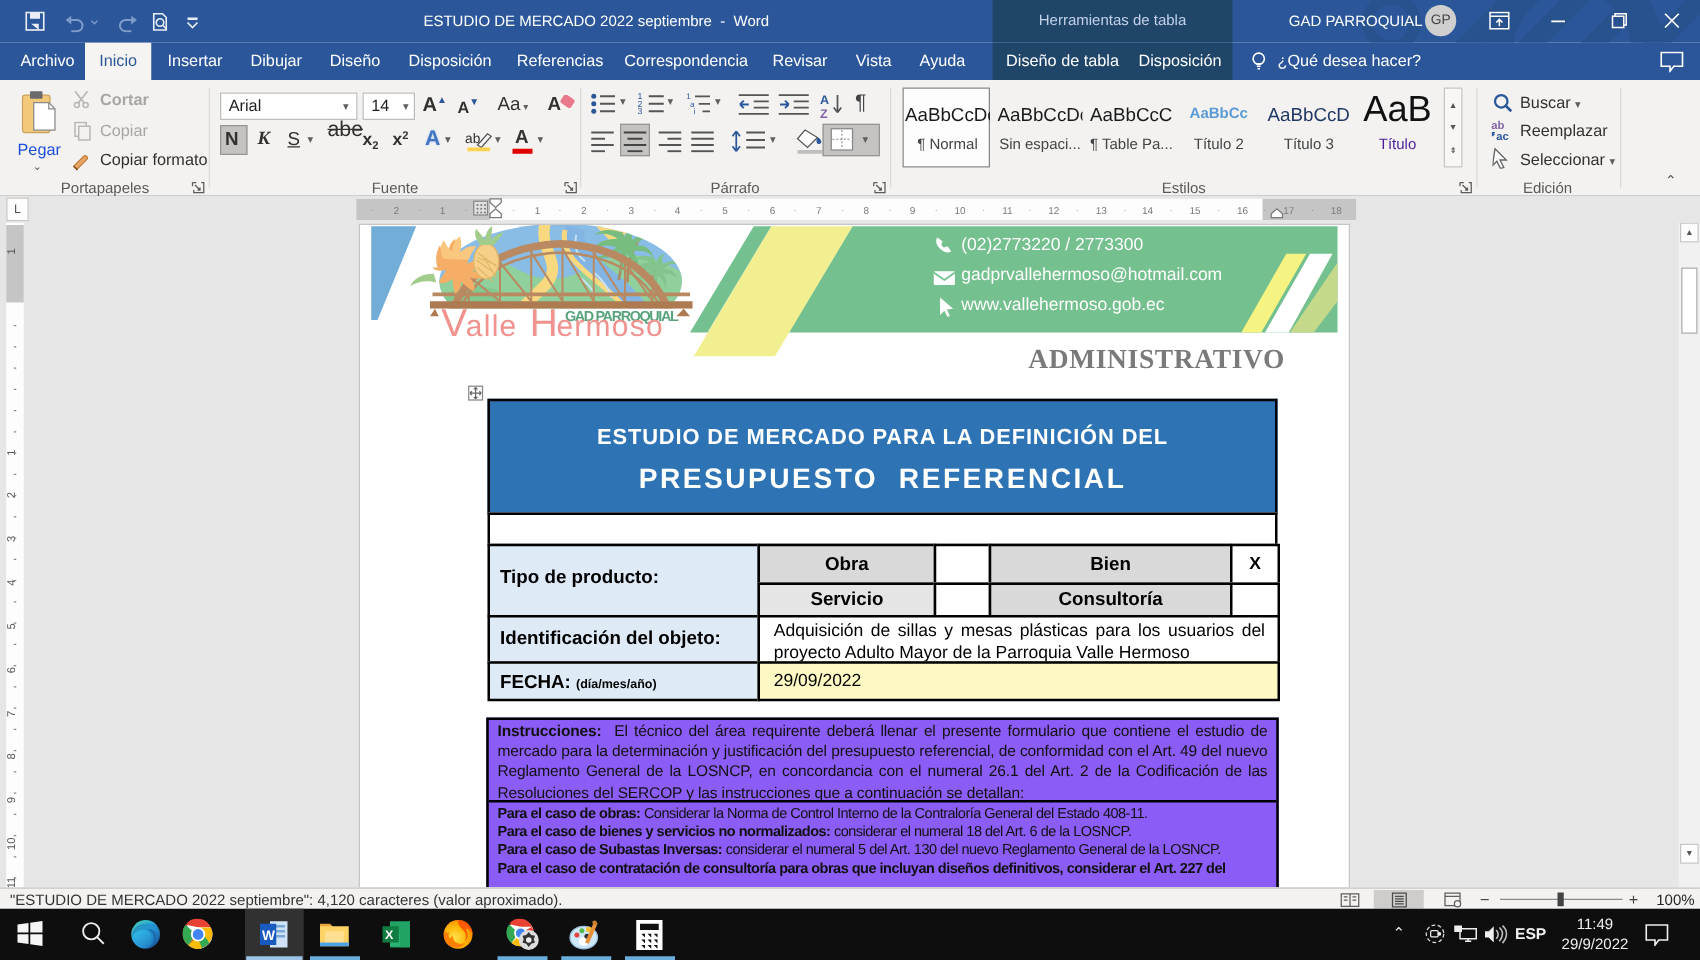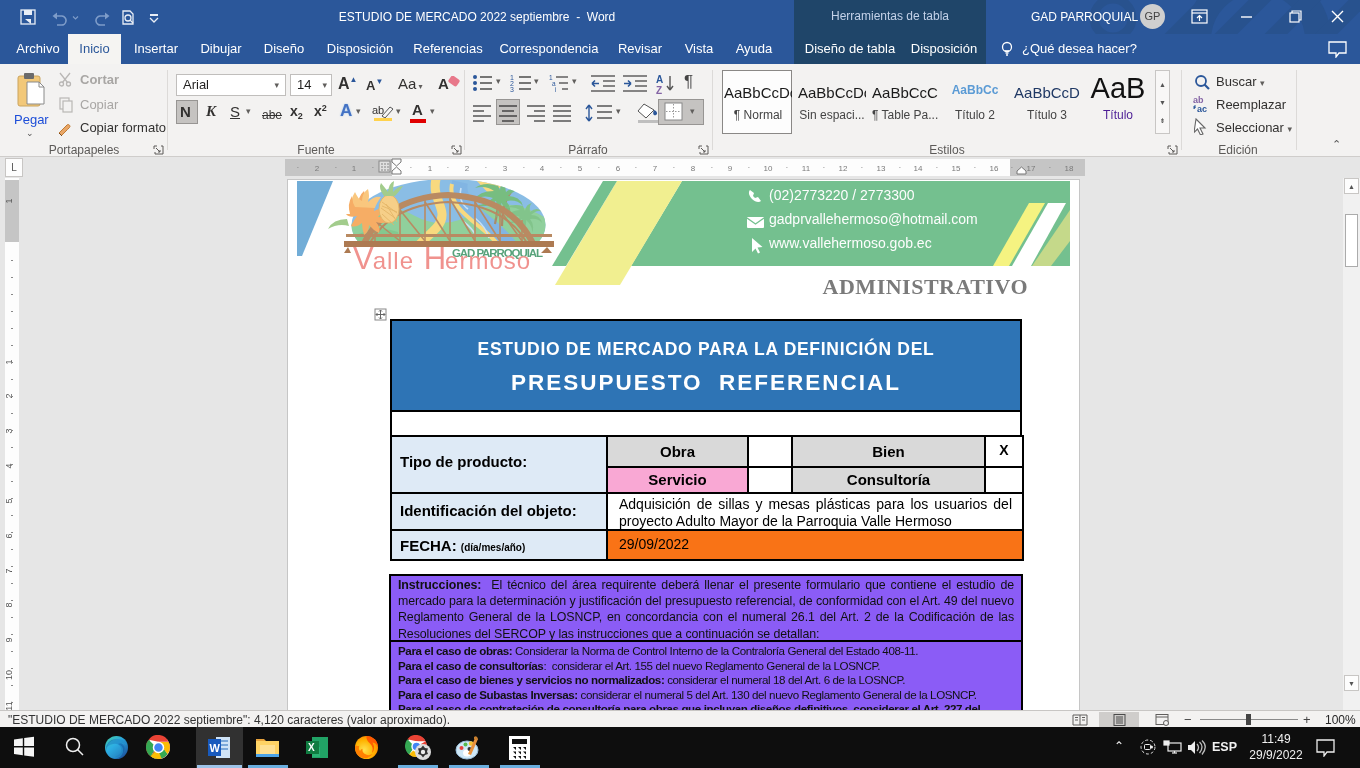--- a/index.html
+++ b/index.html
@@ -168,21 +168,21 @@
   <div class="btn2" style="left:438px;top:11px;font-size:15px;font-weight:bold;">A</div>
   <svg class="abs" style="left:448px;top:12px" width="14" height="12">
       <rect x="1" y="1" width="10" height="8" rx="2" fill="#e8788a" transform="rotate(35 6 5)"></rect>
     </svg>
 
   <div class="abs" style="left:176px;top:36px;width:22px;height:24px;background:#c5c3c1;border:1px solid #979593;"></div>
   <div class="btn2" style="left:180px;top:39px;font-size:15px;font-weight:bold;">N</div>
   <div class="btn2" style="left:206px;top:39px;font-size:15px;font-style:italic;font-family:'Liberation Serif',serif;font-weight:bold;">K</div>
   <div class="btn2" style="left:230px;top:39px;font-size:15px;text-decoration:underline;">S</div>
   <div class="btn2" style="left:246px;top:42px;font-size:9px;color:#605e5c;">▾</div>
-  <div class="btn2" style="left:262px;top:44px;font-size:12px;text-decoration:line-through;">abe</div>
+  <div class="btn2" style="left:262px;top:30px;font-size:17px;text-decoration:line-through;">abe</div>
   <div class="btn2" style="left:290px;top:39px;font-size:14px;font-weight:bold;">x<span style="font-size:9px;vertical-align:-3px;">2</span></div>
   <div class="btn2" style="left:314px;top:39px;font-size:14px;font-weight:bold;">x<span style="font-size:9px;vertical-align:5px;">2</span></div>
   <div class="btn2" style="left:340px;top:37px;font-size:17px;font-weight:bold;color:#4472c4;text-shadow:0 0 2px #9dc3e6;">A</div>
   <div class="btn2" style="left:356px;top:42px;font-size:9px;color:#605e5c;">▾</div>
   <svg class="abs" style="left:372px;top:38px" width="22" height="20">
     <text x="0" y="12" font-size="11" fill="#323130">ab</text>
     <path d="M10 14 l8 -9 3 2 -8 9 z" fill="#f5f5f5" stroke="#555" stroke-width="1"></path>
     <rect x="2" y="16" width="18" height="3" fill="#ffd24c"></rect>
   </svg>
   <div class="btn2" style="left:396px;top:42px;font-size:9px;color:#605e5c;">▾</div>
@@ -543,41 +543,40 @@
       <div class="abs" style="left:0;top:49px;width:628px;text-align:center;color:#fff;font-weight:bold;font-size:22.5px;letter-spacing:2px;">PRESUPUESTO&nbsp; REFERENCIAL</div>
     </div>
     <div class="cell" style="left:102px;top:230px;width:632px;height:27px;background:#fff;"></div>
     <div class="cell" style="left:102px;top:255px;width:218px;height:59px;background:#deeaf6;">
         <div style="padding:16px 0 0 8px;font-weight:bold;font-size:15px;">Tipo de producto:</div>
       </div>
     <div class="cell" style="left:318px;top:255px;width:143px;height:33px;background:#d9d9d9;text-align:center;font-weight:bold;font-size:15px;line-height:29px;">Obra</div>
     <div class="cell" style="left:459px;top:255px;width:46px;height:33px;background:#fff;"></div>
     <div class="cell" style="left:503px;top:255px;width:195px;height:33px;background:#d9d9d9;text-align:center;font-weight:bold;font-size:15px;line-height:29px;">Bien</div>
     <div class="cell" style="left:696px;top:255px;width:40px;height:33px;background:#fff;text-align:center;font-weight:bold;font-size:14px;line-height:26px;">X</div>
-    <div class="cell" style="left:318px;top:286px;width:143px;height:28px;background:#f9a8d4;text-align:center;font-weight:bold;font-size:15px;line-height:24px;">Servicio</div>
+    <div class="cell" style="left:318px;top:286px;width:143px;height:28px;background:#e5e5e5;text-align:center;font-weight:bold;font-size:15px;line-height:24px;">Servicio</div>
     <div class="cell" style="left:459px;top:286px;width:46px;height:28px;background:#fff;"></div>
     <div class="cell" style="left:503px;top:286px;width:195px;height:28px;background:#d9d9d9;text-align:center;font-weight:bold;font-size:15px;line-height:24px;">Consultoría</div>
     <div class="cell" style="left:696px;top:286px;width:40px;height:28px;background:#fff;"></div>
     <div class="cell" style="left:102px;top:312px;width:218px;height:39px;background:#deeaf6;">
         <div style="padding:8px 0 0 8px;font-weight:bold;font-size:15px;">Identificación del objeto:</div>
       </div>
     <div class="cell" style="left:318px;top:312px;width:418px;height:39px;background:#fff;">
         <div style="padding:2px 10px 0 11px;font-size:14px;line-height:17px;text-align:justify;">Adquisición de sillas y mesas plásticas para los usuarios del proyecto Adulto Mayor de la Parroquia Valle Hermoso</div>
       </div>
     <div class="cell" style="left:102px;top:349px;width:218px;height:32px;background:#deeaf6;">
         <div style="padding:6px 0 0 8px;font-size:15px;font-weight:bold;">FECHA: <span style="font-size:10px;">(día/mes/año)</span></div>
       </div>
-    <div class="cell" style="left:318px;top:349px;width:418px;height:32px;background:#f97316;">
+    <div class="cell" style="left:318px;top:349px;width:418px;height:32px;background:#fef9c3;">
         <div style="padding:5px 0 0 11px;font-size:14px;">29/09/2022</div>
       </div>
     <div class="abs" style="left:101px;top:394px;width:634px;height:140px;background:#8b5cf6;border:2px solid #000;">
       <div style="padding:1px 7px 0 7px;font-size:12.4px;letter-spacing:-0.1px;line-height:16.2px;text-align:justify;color:#111;"><b>Instrucciones:</b>&nbsp; El técnico del área requirente deberá llenar el presente formulario que contiene el estudio de mercado para la determinación y justificación del presupuesto referencial, de conformidad con el Art. 49 del nuevo Reglamento General de la LOSNCP, en concordancia con el numeral 26.1 del Art. 2 de la Codificación de las Resoluciones del SERCOP y las instrucciones que a continuación se detallan:</div>
       <div style="position:absolute;left:0;top:64px;width:630px;border-top:2px solid #000;padding:2px 0 0 7px;font-size:11.6px;letter-spacing:-0.4px;line-height:14.6px;white-space:nowrap;color:#111;">
         <div><b>Para el caso de obras:</b> Considerar la Norma de Control Interno de la Contraloría General del Estado 408-11.</div>
-        <div><b>Para el caso de consultorías</b>:&nbsp; considerar el Art. 155 del nuevo Reglamento General de la LOSNCP.</div>
         <div><b>Para el caso de bienes y servicios no normalizados:</b> considerar el numeral 18 del Art. 6 de la LOSNCP.</div>
         <div><b>Para el caso de Subastas Inversas:</b> considerar el numeral 5 del Art. 130 del nuevo Reglamento General de la LOSNCP.</div>
         <div><b>Para el caso de contratación de consultoría para obras que incluyan diseños definitivos, considerar el Art. 227 del</b></div>
       </div>
     </div>
   </div>
 </div>
 <div id="statusbar">
   <div class="abs" style="left:8px;top:2px;">"ESTUDIO DE MERCADO 2022 septiembre": 4,120 caracteres (valor aproximado).</div>
   <svg class="abs" style="left:1071px;top:1px" width="100" height="15">

